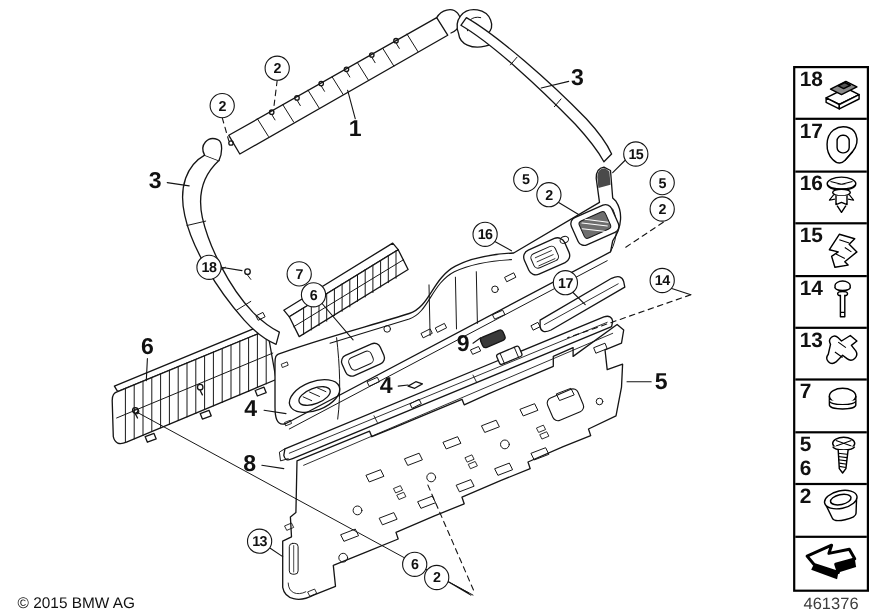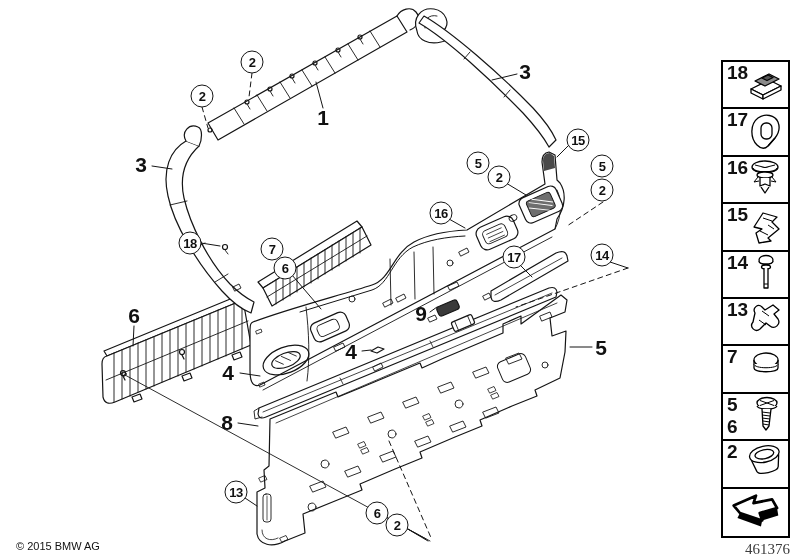--- a/index.html
+++ b/index.html
@@ -11,23 +11,23 @@
            font-weight:bold;font-size:13px;line-height:1;transform:translate(-50%,-50%);
            letter-spacing:-0.5px;box-sizing:border-box;}
   .plabel{position:absolute;font-weight:bold;font-size:21px;line-height:1;transform:translate(-50%,-50%);}
   .sidebar{position:absolute;left:721px;top:60px;width:69px;height:478px;border:2px solid #000;
            box-sizing:border-box;background:#fff;}
   .cell{position:relative;height:47.4px;border-bottom:2px solid #000;box-sizing:border-box;}
   .cell:last-child{border-bottom:none;height:auto;bottom:0;}
   .cell .num{position:absolute;left:4px;top:1px;font-weight:bold;font-size:19px;line-height:1;}
   .cell .num2{top:23px;}
   .cell svg{position:absolute;right:0;top:1px;}
-  .footer-copy{position:absolute;left:16px;top:540px;font-size:11px;}
-  .footer-num{position:absolute;left:721px;top:541px;width:69px;text-align:right;
-              font-size:15px;color:#3c3c3c;font-family:Liberation Serif, serif;}
+  .footer-copy{position:absolute;left:16px;top:540px;font-size:14px;}
+  .footer-num{position:absolute;left:721px;top:541px;width:69px;text-align:center;
+              font-size:15px;color:#3c3c3c;}
 </style>
 </head>
 <body>
 
 <div id="stage">
 
 <svg id="art" width="800" height="560" viewBox="0 0 800 560">
   <g stroke="#151515" fill="none" stroke-width="1.2" stroke-linejoin="round" stroke-linecap="round">
 
     <g>

